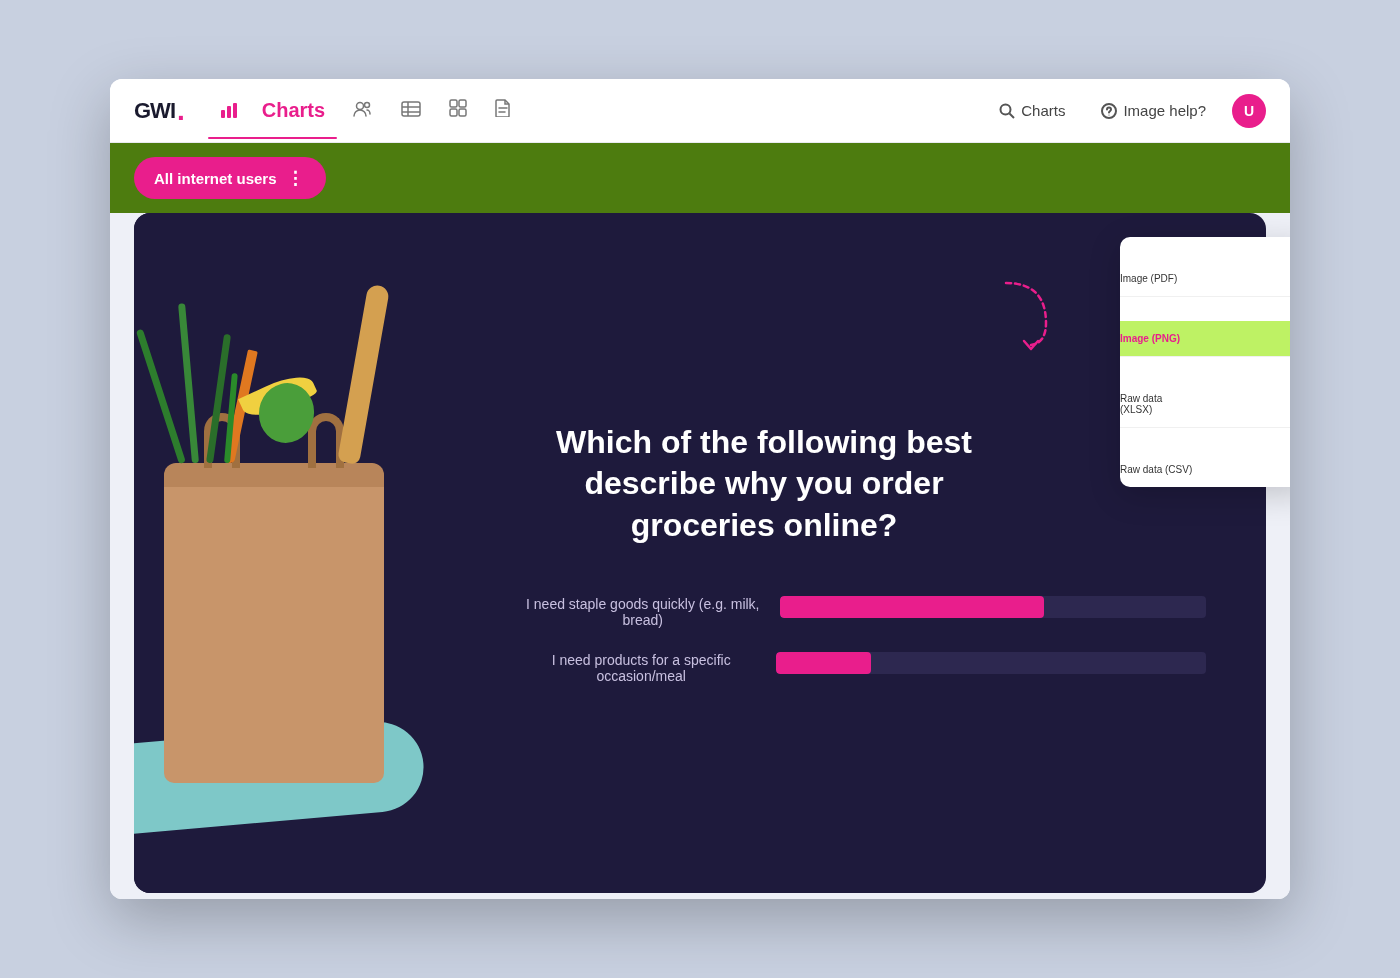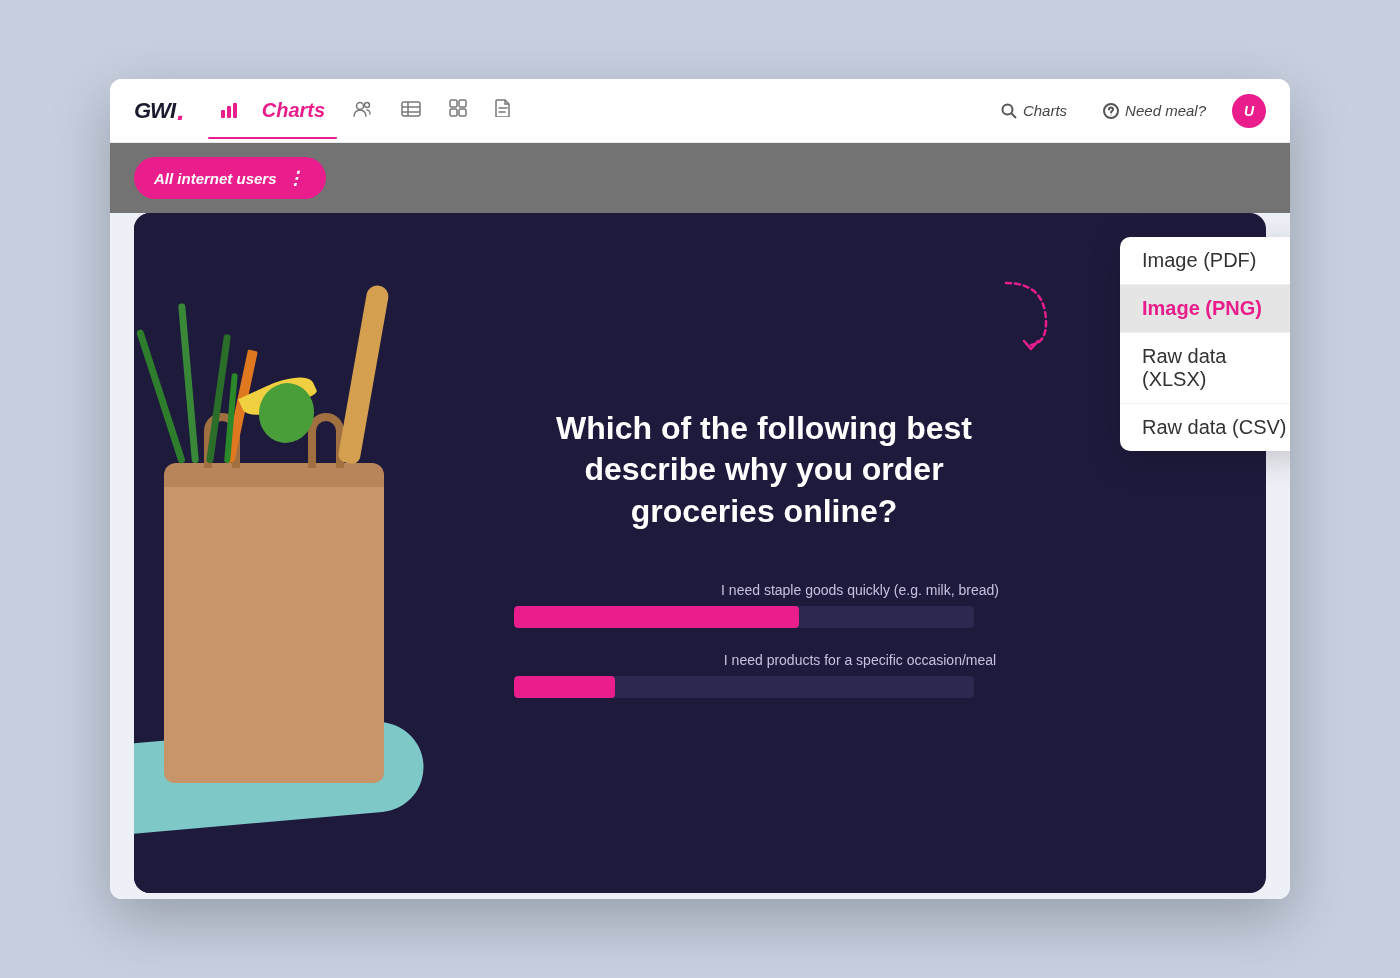--- a/index.html
+++ b/index.html
@@ -29,21 +29,20 @@
     .navbar {
       height: 64px;
       background: #fff;
       border-bottom: 1px solid #e8eaf0;
       display: flex;
       align-items: center;
       padding: 0 24px;
       gap: 0;
       position: relative;
       z-index: 10;
-      font-style: italic;
     }
 
     .logo {
       font-weight: 900;
       font-size: 22px;
       color: #1a1a2e;
       letter-spacing: -1px;
       margin-right: 24px;
       display: flex;
       align-items: center;
@@ -137,25 +136,24 @@
       align-items: center;
       justify-content: center;
       color: white;
       font-weight: 600;
       font-size: 14px;
       cursor: pointer;
     }
 
     
     .sub-header {
-      background: #737373;
+      background: #4d7c0f;
       padding: 14px 24px;
       display: flex;
       align-items: center;
-      font-style: italic;
     }
 
     .audience-pill {
       background: #e91e8c;
       color: white;
       border-radius: 24px;
       padding: 10px 20px;
       font-size: 15px;
       font-weight: 600;
       display: flex;
@@ -226,21 +224,21 @@
     }
 
     .chart-bars {
       display: flex;
       flex-direction: column;
       gap: 24px;
     }
 
     .bar-item {
       display: flex;
-      flex-direction: column;
+      flex-direction: row;
       gap: 8px;
     }
 
     .bar-label {
       color: #c8c0e0;
       font-size: 14px;
     }
 
     .bar-track {
       height: 22px;
@@ -290,33 +288,34 @@
       padding: 14px 18px;
       font-weight: 700;
       font-size: 15px;
       display: flex;
       align-items: center;
       gap: 8px;
       cursor: pointer;
     }
 
     .export-option {
-      padding: 12px 22px;
-      font-size: 20px;
+      padding: 12px 0;
+      font-size: 10px;
       color: #333;
       cursor: pointer;
       border-bottom: 1px solid #f0f0f0;
+      margin-top: 24px;
     }
 
     .export-option:last-child {
       border-bottom: none;
     }
 
     .export-option.active-option {
-      background: #e5e5e5;
+      background: #bef264;
       color: #e91e8c;
       font-weight: 600;
     }
 
     .search-icon-svg {
       width: 16px;
       height: 16px;
       stroke: #555;
       fill: none;
       stroke-width: 2;
@@ -407,21 +406,21 @@
         </svg>
         <span>Charts</span>
       </div>
 
       <div class="help-btn">
         <svg class="help-icon-svg" viewBox="0 0 16 16">
           <circle cx="8" cy="8" r="7"></circle>
           <path d="M6 6.5C6 5.4 6.9 4.5 8 4.5s2 .9 2 2c0 1.5-2 2-2 3" stroke-linecap="round"></path>
           <circle cx="8" cy="12" r="0.6" fill="#555" stroke="none"></circle>
         </svg>
-        <span>Need meal?</span>
+        <span>Image help?</span>
       </div>
 
       <div class="avatar">
         <span>U</span>
       </div>
     </div>
   </nav>
 
   <div class="sub-header">
     <div class="audience-pill">

